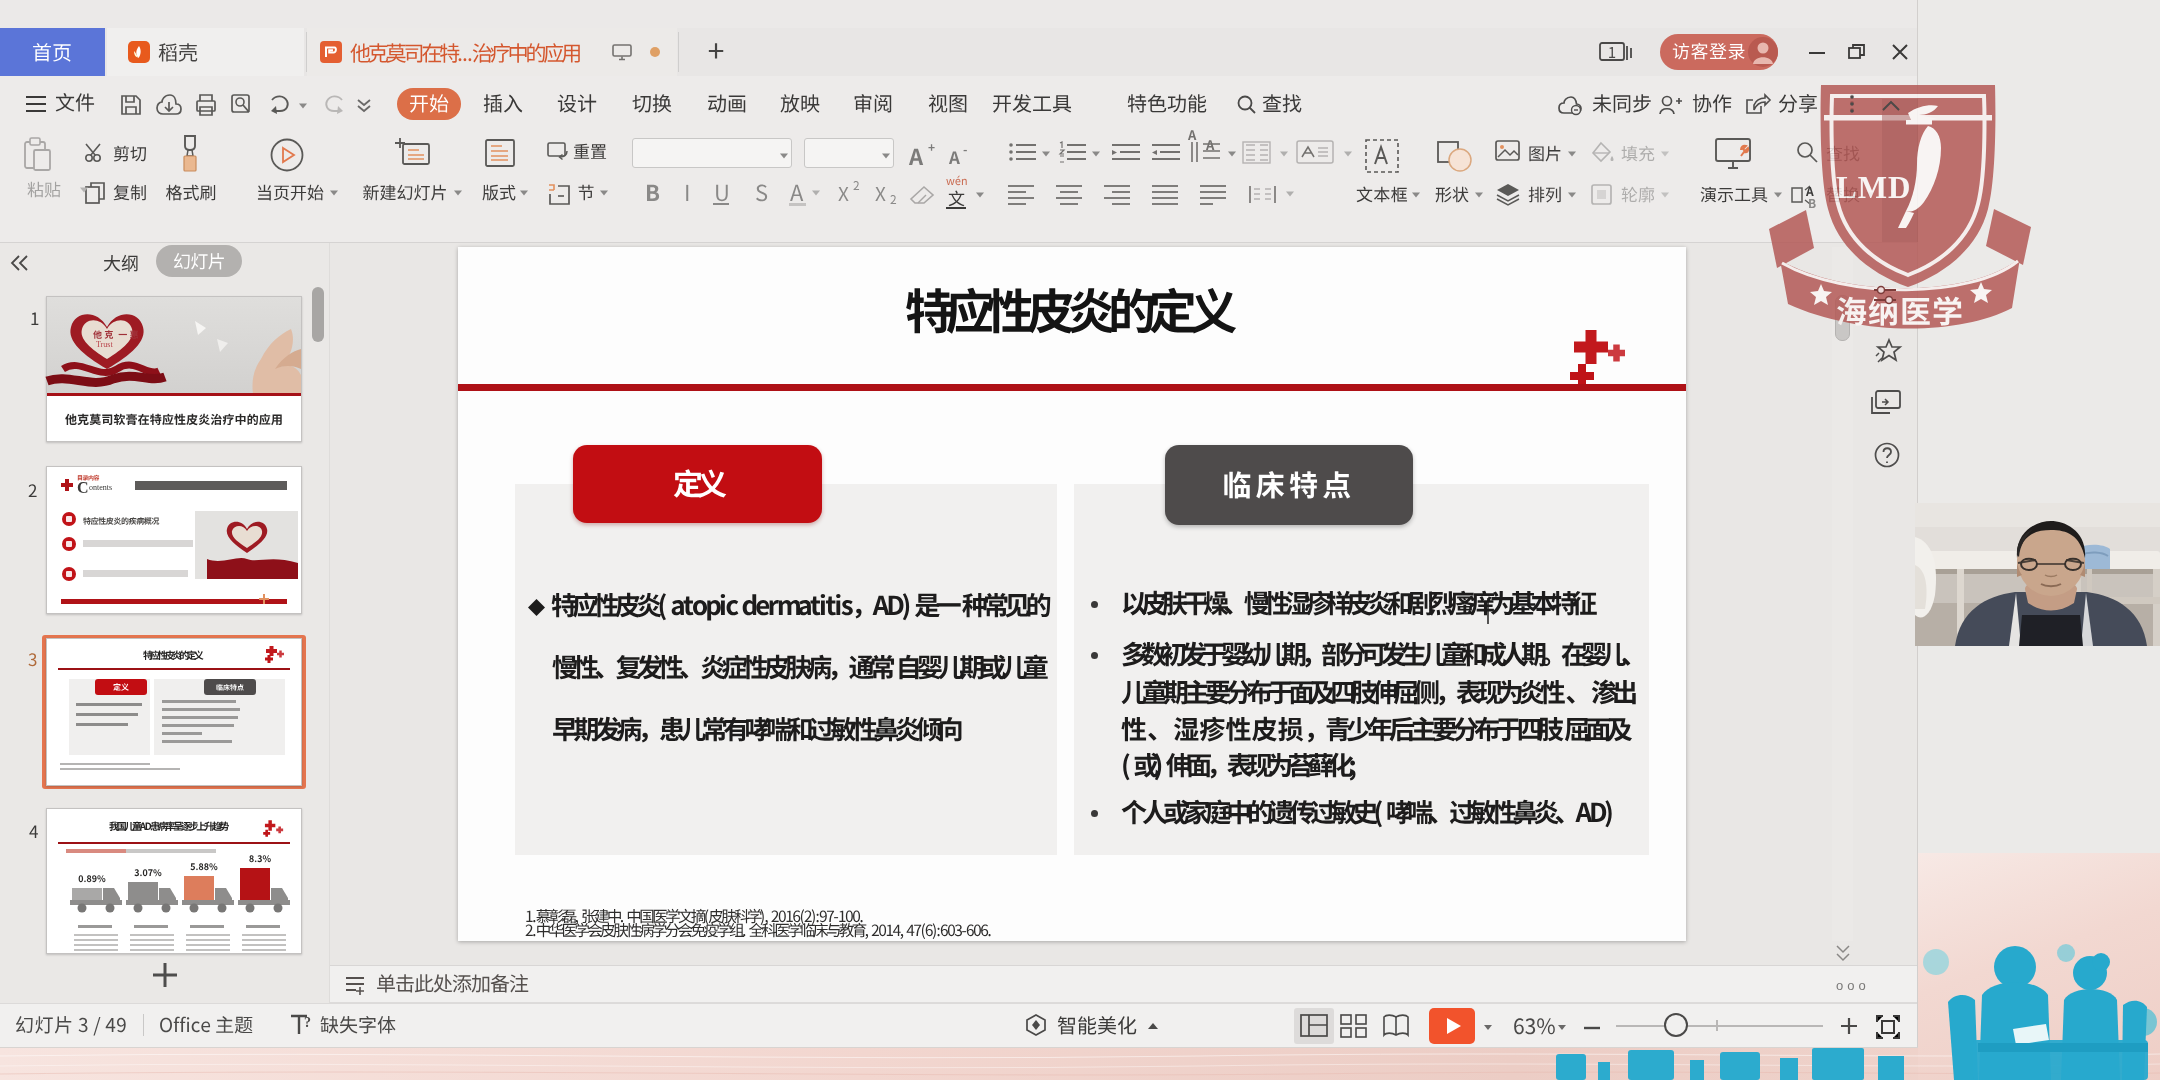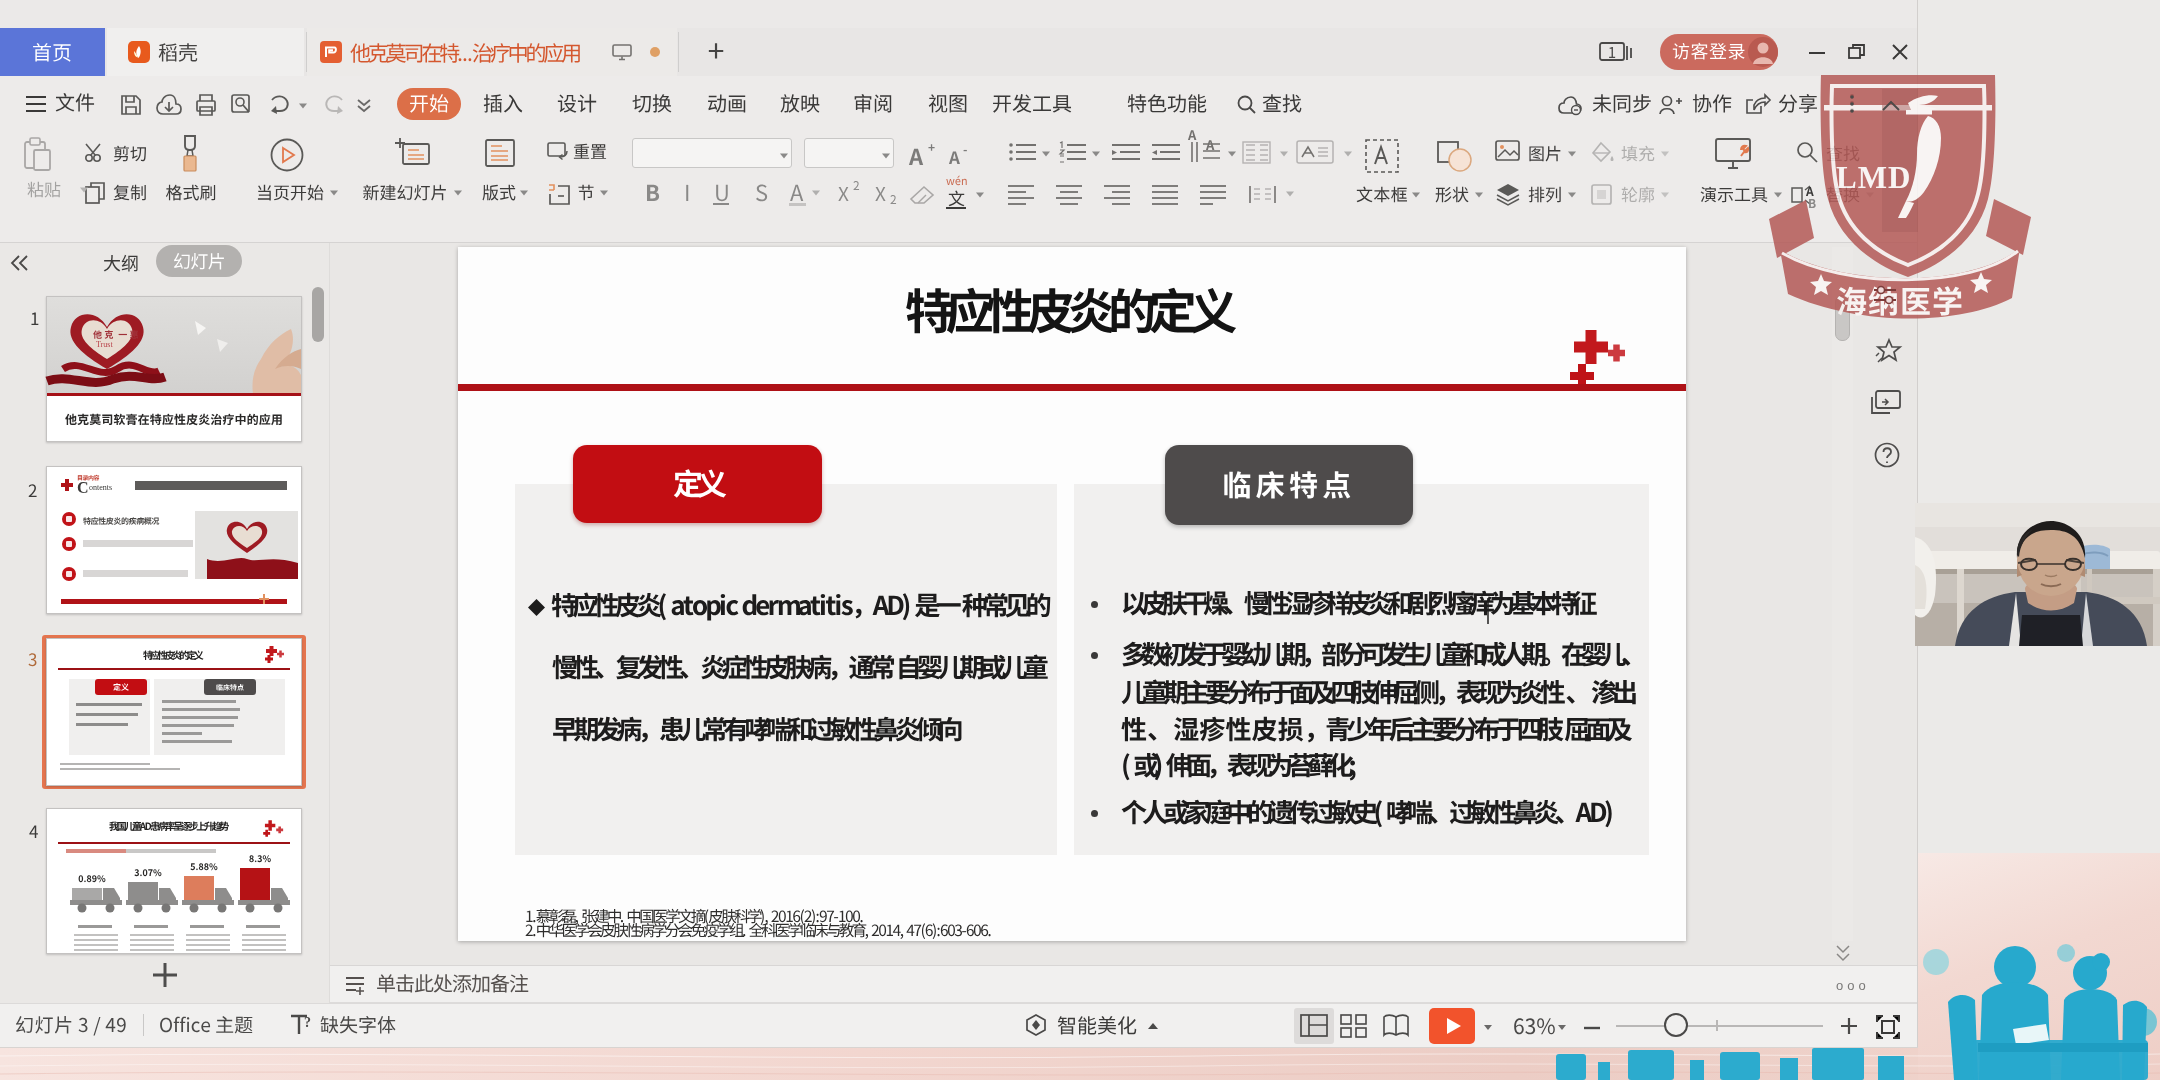--- a/index.html
+++ b/index.html
@@ -1657,21 +1657,21 @@
 <path d="M103 60 L121 57 M151 57 L169 60" stroke="#4a4038" stroke-width="2"></path>
 <path d="M106 61 C106 54 122 54 122 61 C122 69 106 69 106 61 Z M150 61 C150 54 166 54 166 61 C166 69 150 69 150 61 Z" fill="none" stroke="#38312c" stroke-width="2"></path>
 <path d="M122 61 L150 61" stroke="#38312c" stroke-width="1.5"></path>
 <path d="M130 72 C133 74 139 74 142 72" stroke="#9b7a62" stroke-width="1.5" fill="none"></path>
 <path d="M126 81 C131 84 141 84 146 81" stroke="#8a6a55" stroke-width="2" fill="none"></path>
 <path d="M102 55 C102 62 104 68 107 72 L102 74 Z" fill="#b08b72"></path>
 <path d="M170 55 C170 62 168 68 165 72 L170 74 Z" fill="#b08b72"></path>
 </g>
 </svg>
   </div>
-<div style="position:absolute;left:1760px;top:66px;width:280px;height:290px;opacity:.85">
+<div style="position:absolute;left:1760px;top:76px;width:280px;height:290px;opacity:.85">
 <svg width="280" height="290" viewBox="0 0 280 290">
 <g fill="#b45a57">
 <path d="M61 9 L235 9 C235 9 238 95 228 133 C218 172 185 198 148 211 C111 198 78 172 68 133 C58 95 61 9 61 9 Z"></path>
 </g>
 <path d="M72 20 L224 20 C224 20 227 93 218 128 C209 164 180 187 148 199 C116 187 87 164 78 128 C69 93 72 20 72 20 Z" fill="none" stroke="#f7efee" stroke-width="4"></path>
 <rect x="64" y="39" width="168" height="5.5" fill="#f7efee"></rect>
 <rect x="122" y="23" width="36" height="143" fill="#9c4846" opacity=".5"></rect>
 <text x="76" y="122" font-family="Liberation Serif,serif" font-weight="bold" font-size="31" letter-spacing="1" fill="#fbf6f5">LMD</text>
 <g fill="#fbf6f5">
 <path d="M148 37 C158 30 170 28 178 30 C174 36 166 39 159 39 L178 43 L152 46 Z"></path>

